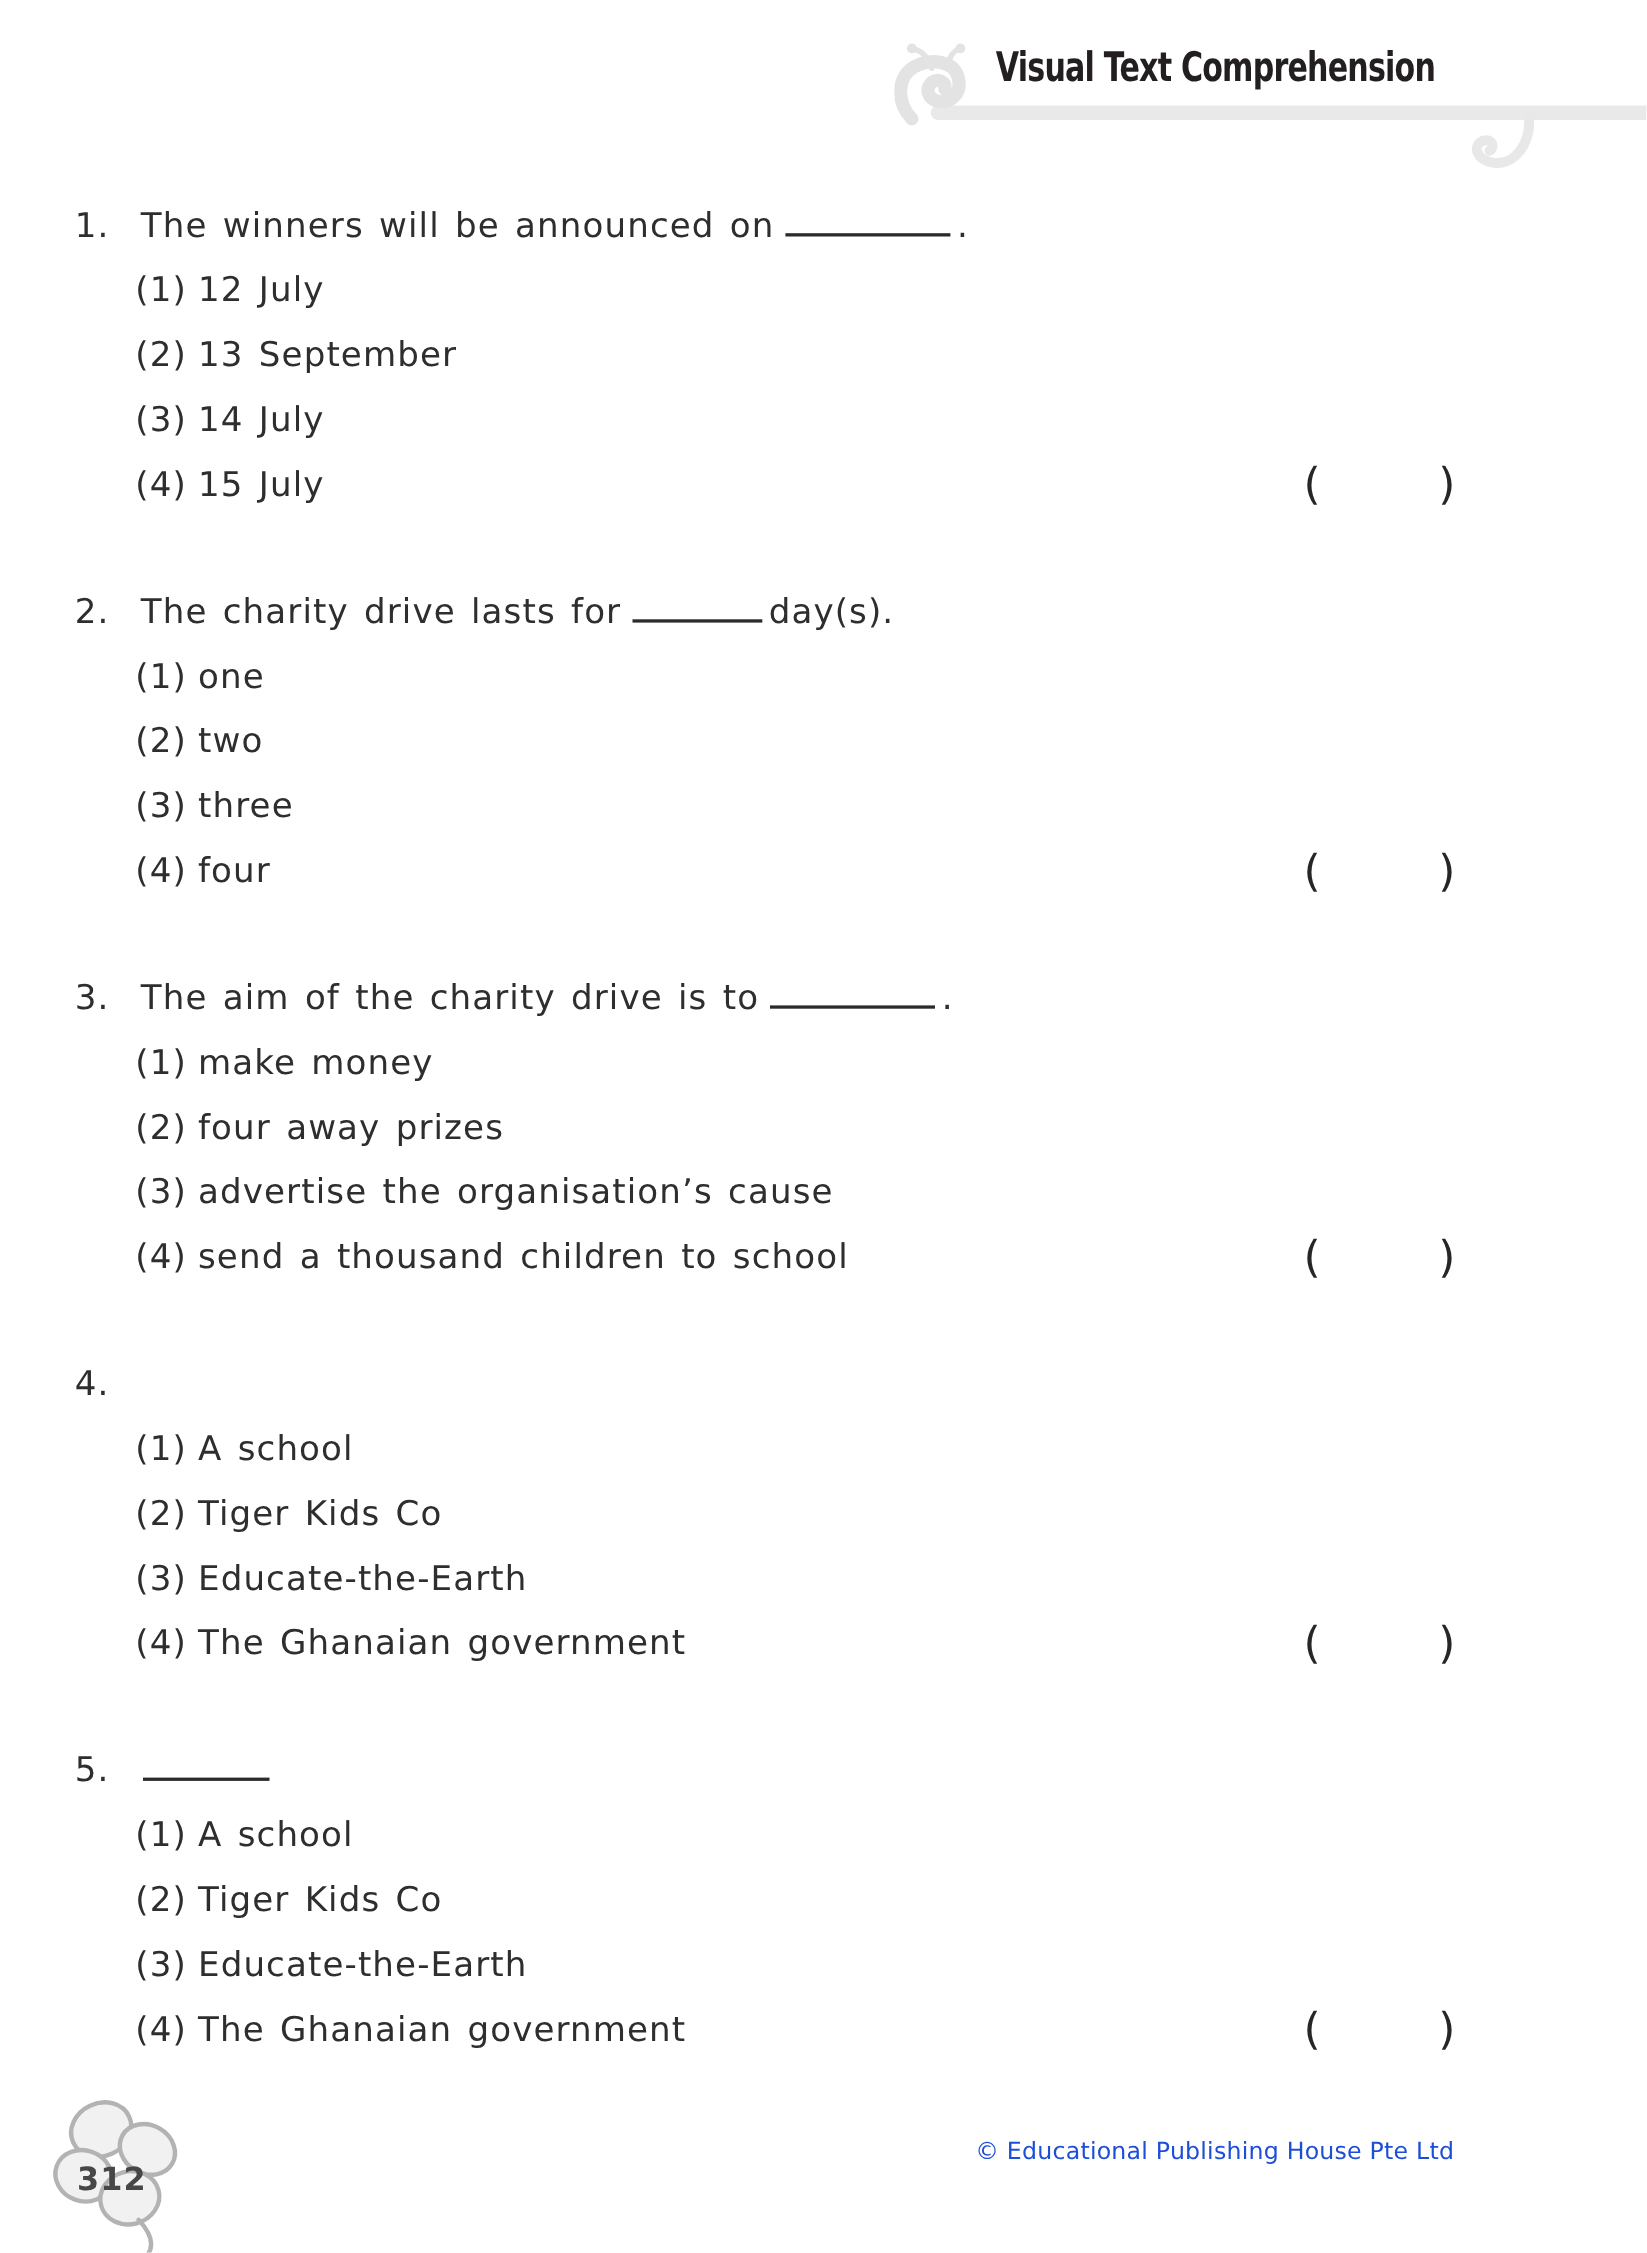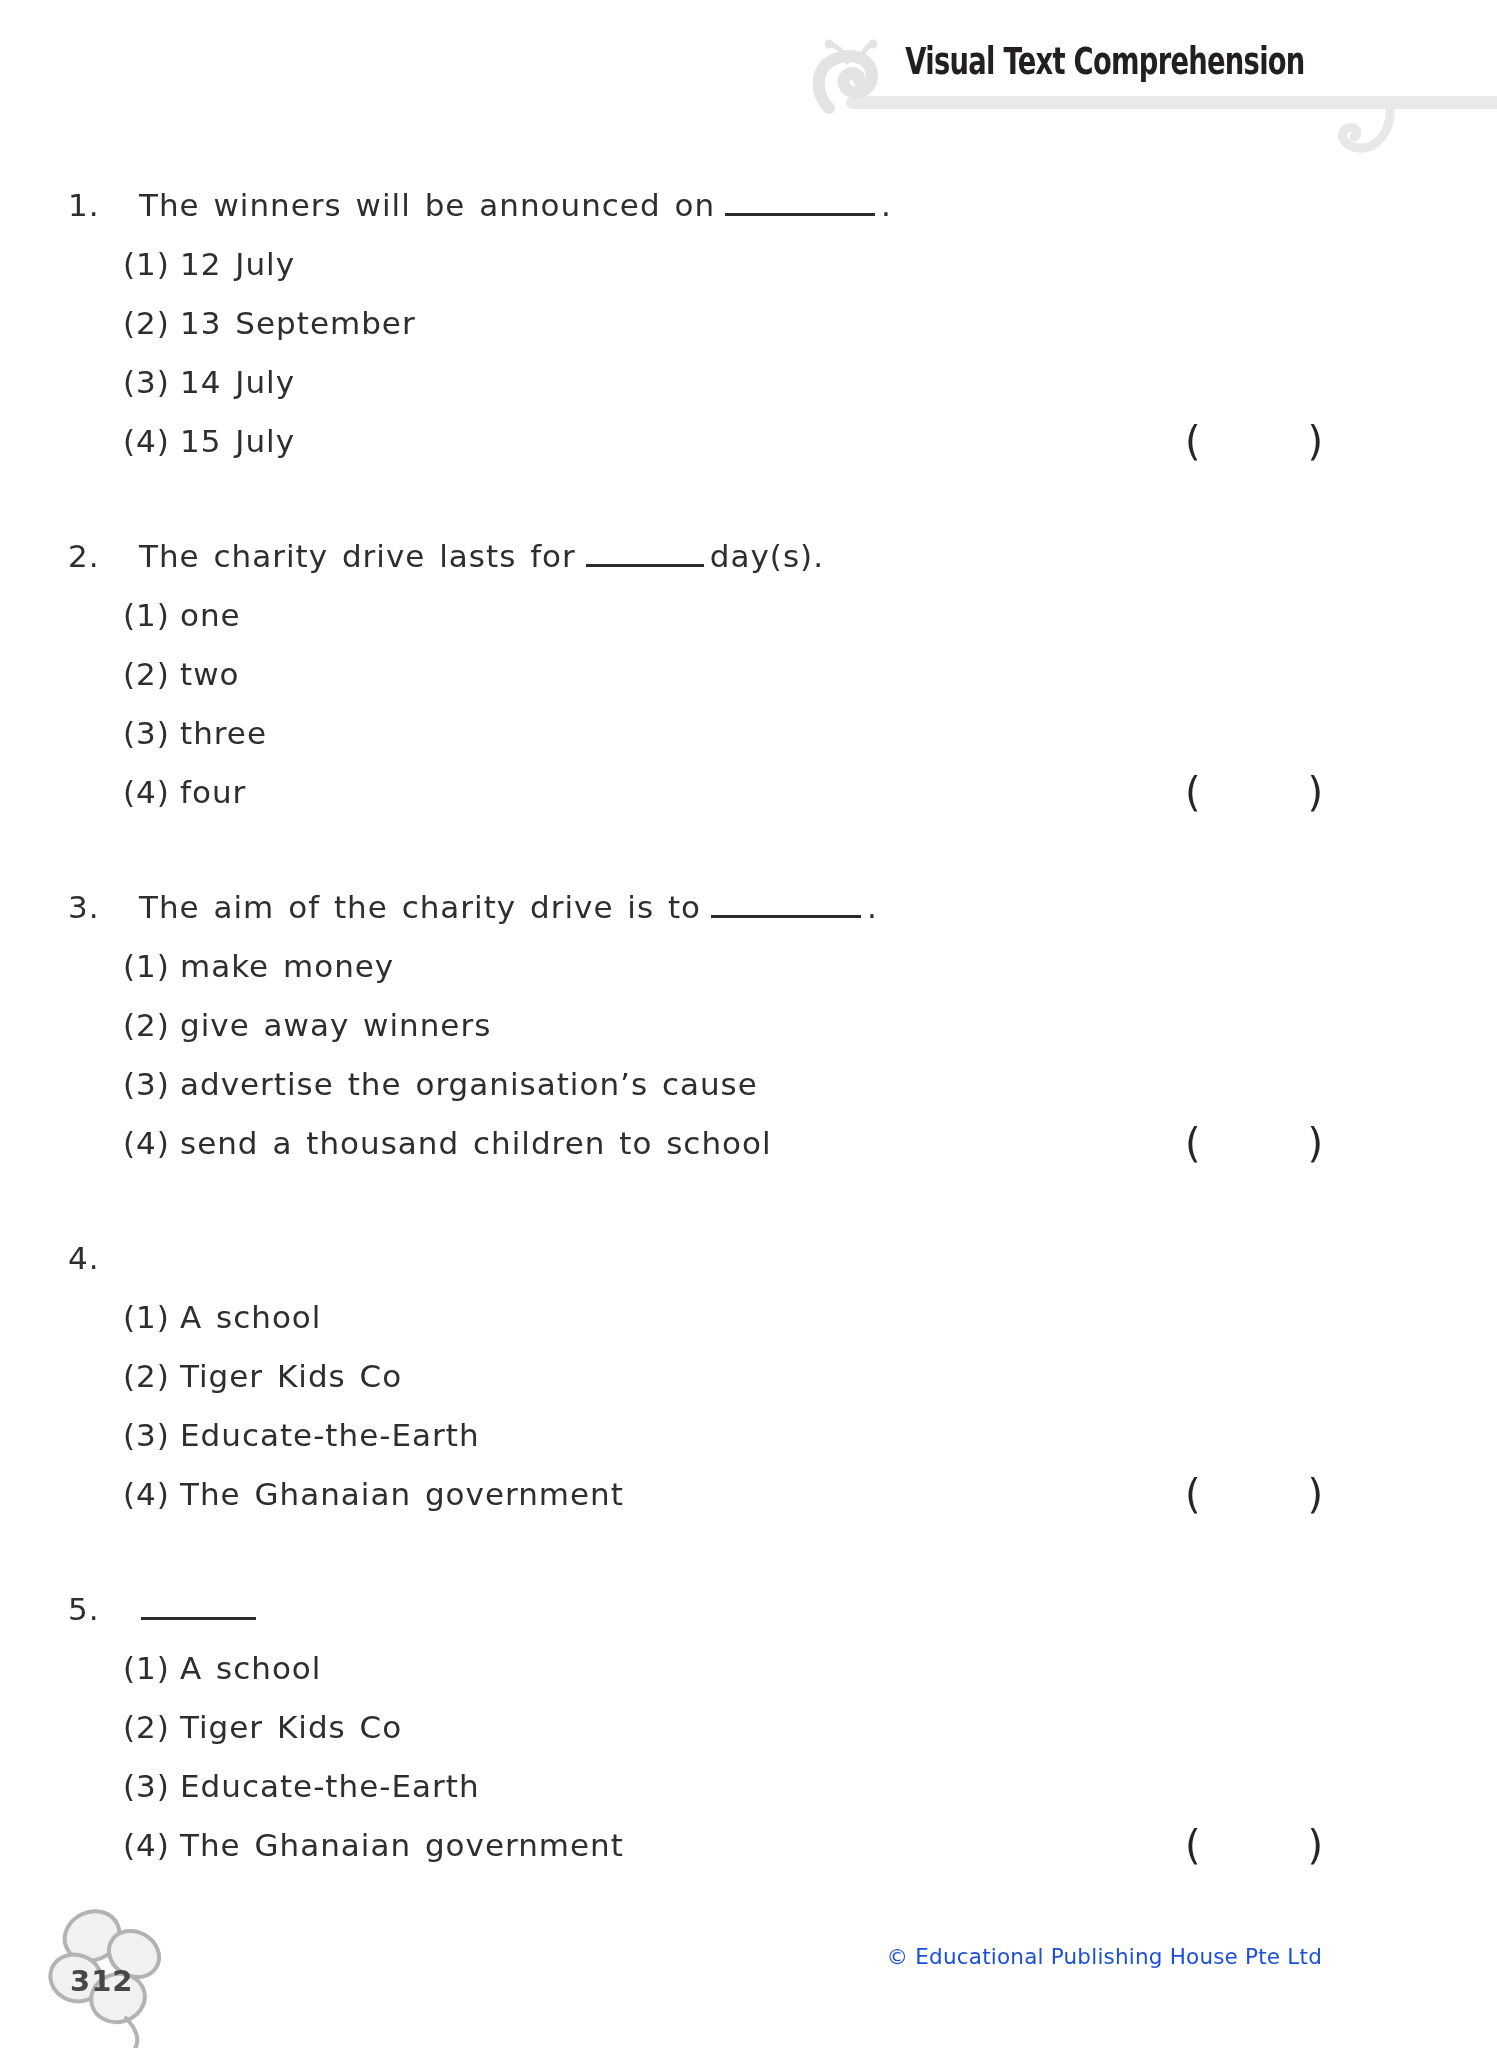--- a/index.html
+++ b/index.html
@@ -22,21 +22,21 @@
   .curl  { position:absolute; left:1328px; top:104px; }
 
   
   .content { position:absolute; top:175px; left:68px; width:1370px; }
   .question { margin:0 0 56px 0; }
   .row {
     position:relative; display:flex; align-items:center; height:59px;
     font-size:31px; letter-spacing:1px; word-spacing:3px; white-space:nowrap;
   }
   .qnum  { flex:none; width:55px; }
-  .stem  { margin:16px; white-space:nowrap; }
+  .stem  { margin:5px; white-space:nowrap; }
   .onum  { flex:none; width:57px; margin-left:55px; }
   .blank {
     display:inline-block; width:150px; height:5px;
     border-bottom:3px solid #2b2b2b; margin:0 6px 0 10px;
   }
   .blank.q2 { width:118px; }
   .blank.q5 { width:115px; margin-left:2px; }
   .answers {
     position:absolute; left:1117px; top:0; width:138px; height:59px;
     display:flex; justify-content:space-between; align-items:center;
@@ -136,21 +136,21 @@
       <div class="row">
         <span class="qnum">3.</span>
         <p class="stem"><span>The aim of the charity drive is to</span><span class="blank"></span><span>.</span></p>
       </div>
       <div class="row">
         <span class="onum">(1)</span>
         <span class="olabel">make money</span>
       </div>
       <div class="row">
         <span class="onum">(2)</span>
-        <span class="olabel">give away winners</span>
+        <span class="olabel">four away prizes</span>
       </div>
       <div class="row">
         <span class="onum">(3)</span>
         <span class="olabel">advertise the organisation’s cause</span>
       </div>
       <div class="row">
         <span class="onum">(4)</span>
         <span class="olabel">send a thousand children to school</span>
         <span class="answers">
             <span>(</span>

